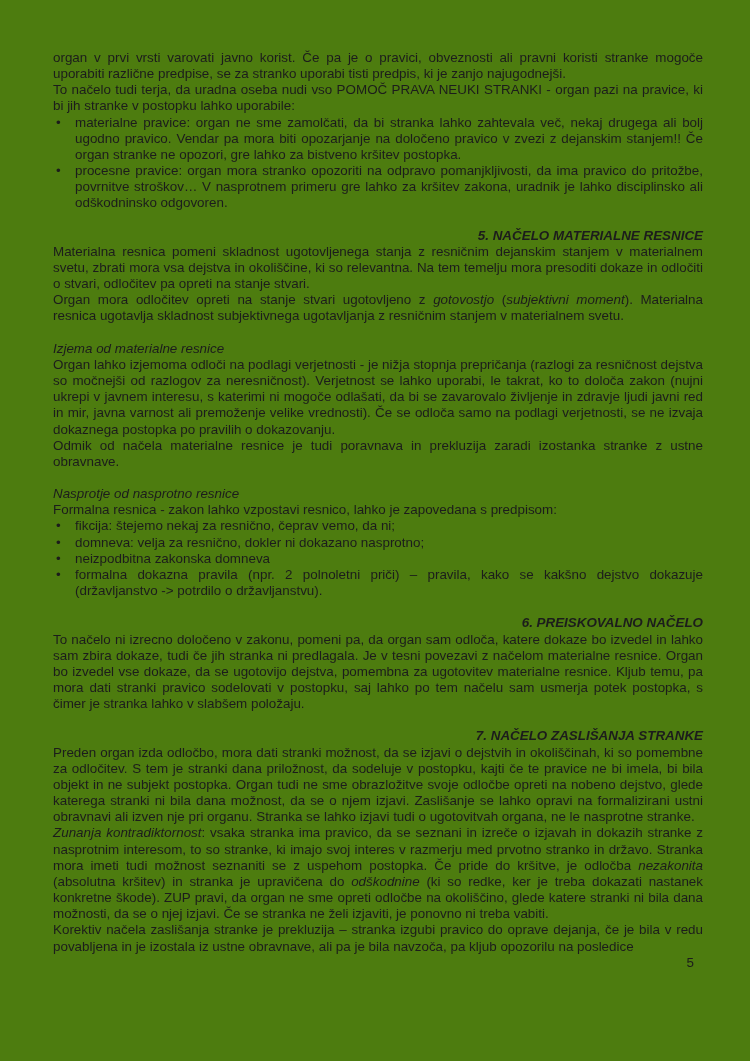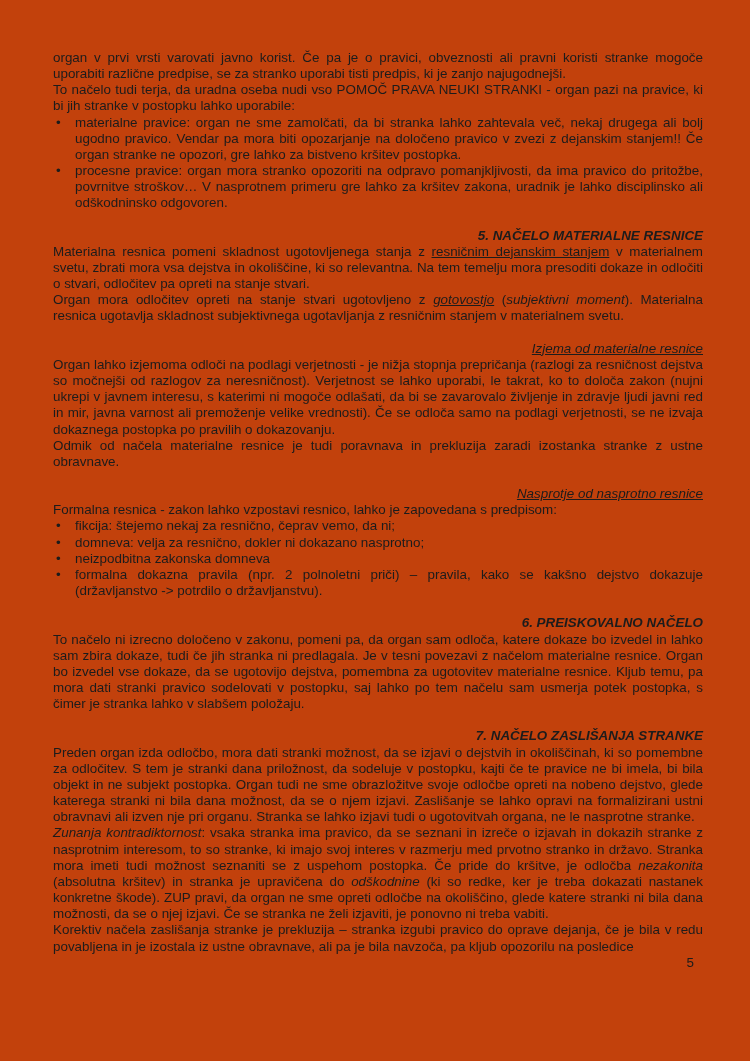--- a/index.html
+++ b/index.html
@@ -1,37 +1,37 @@
 <!DOCTYPE html>
 <html><head>
 <meta charset="utf-8">
 <style>
   html, body { margin: 0; padding: 0; background: #ffffff; }
   .page {
     position: relative;
     width: 750px;
     height: 1061px;
     box-sizing: border-box;
-    background: #c2410c;
+    background: #4d7c0f;
     padding: 50px 47px 0 53px;
     font-family: "Liberation Sans", "DejaVu Sans", sans-serif;
     font-size: 13.4px;
     line-height: 16.15px;
     color: #1c1c1c;
     overflow: hidden;
   }
   .block { text-align: justify; }
   .block.h  { font-weight: bold; font-style: italic; text-align: right; }
-  .block.sub { text-align: right; }
+  .block.sub { text-align: left; }
   .block.li { position: relative; padding-left: 22px; }
   .bullet { position: absolute; left: 3px; top: 0; }
   .spacer { height: 16.15px; }
   .b { font-weight: normal; }
   .i { font-style: italic; }
-  .u { text-decoration: underline; }
+  .u { }
   .page-number { text-align: right; padding-right: 9px; }
 </style>
 </head>
 <body>
 
 <div class="page">
   <div>
       <div class="block p"><span>organ v prvi vrsti varovati javno korist. Če pa je o pravici, obveznosti ali pravni koristi stranke mogoče uporabiti različne predpise, se za stranko uporabi tisti predpis, ki je zanjo najugodnejši.</span></div>
       <div class="block p"><span>To načelo tudi terja, da uradna oseba nudi vso POMOČ PRAVA NEUKI STRANKI - organ pazi na pravice, ki bi jih stranke v postopku lahko uporabile:</span></div>
       <div class="block li"><span class="bullet">•</span><span class="b">materialne pravice:</span><span> organ ne sme zamolčati, da bi stranka lahko zahtevala več, nekaj drugega ali bolj ugodno pravico. Vendar pa mora biti opozarjanje na določeno pravico v zvezi z dejanskim stanjem!! Če organ stranke ne opozori, gre lahko za bistveno kršitev postopka.</span></div>

